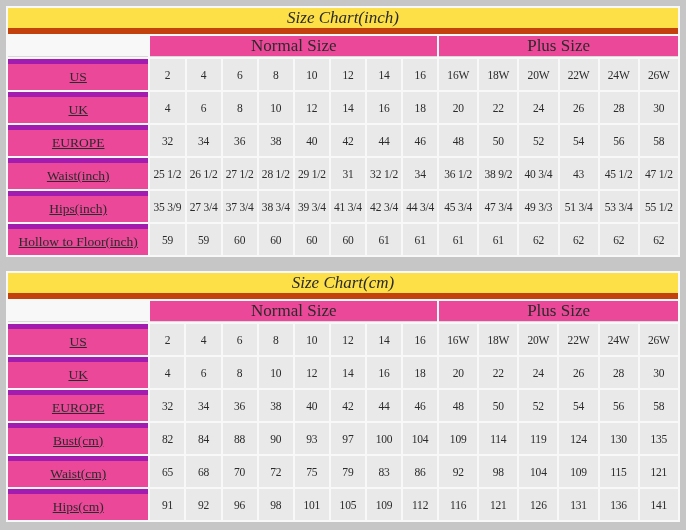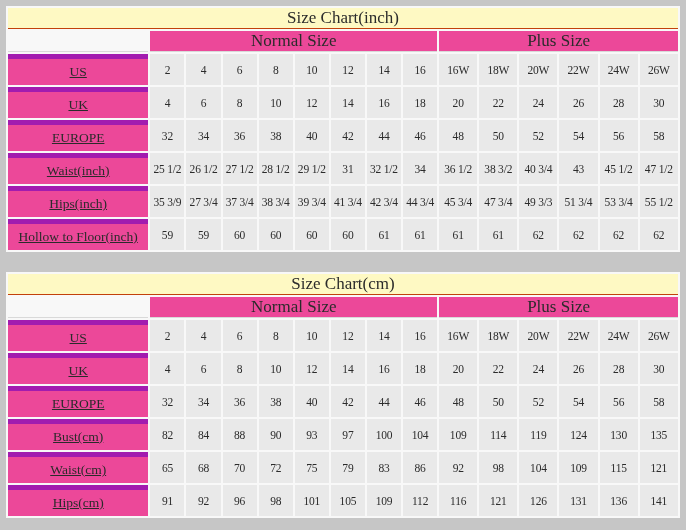--- a/index.html
+++ b/index.html
@@ -12,33 +12,34 @@
     overflow: hidden;
   }
   .page { padding: 6px; }
   table.size-chart {
     border-collapse: separate;
     border-spacing: 2px;
     background: #f8f8f8;
     width: 674px;
     table-layout: fixed;
   }
-  table.size-chart + table.size-chart { margin-top: 20px; }
+  table.size-chart + table.size-chart { margin-top: 14px; }
   td {
     text-align: center;
     vertical-align: middle;
     overflow: hidden;
     white-space: nowrap;
     padding: 0;
   }
   td.title-cell {
-    background: #fef9c3;
+    background: #fde047;
     font-size: 17px;
     height: 20px;
-    border-bottom: 1px solid #c2410c;
+    border-bottom: 6px solid #c2410c;
+    font-style: italic;
   }
   td.corner-cell {
     background: #f8f8f8;
     border-bottom: 1px solid #d9d9d9;
   }
   td.group-cell {
     background: #ec4899;
     font-size: 17px;
     height: 20px;
     border-bottom: 1px solid #d9d9d9;
@@ -134,21 +135,21 @@
           <td class="label-cell">Waist(inch)</td>
           <td class="value-cell">25 1/2</td>
           <td class="value-cell">26 1/2</td>
           <td class="value-cell">27 1/2</td>
           <td class="value-cell">28 1/2</td>
           <td class="value-cell">29 1/2</td>
           <td class="value-cell">31</td>
           <td class="value-cell">32 1/2</td>
           <td class="value-cell">34</td>
           <td class="value-cell">36 1/2</td>
-          <td class="value-cell">38 3/2</td>
+          <td class="value-cell">38 9/2</td>
           <td class="value-cell">40 3/4</td>
           <td class="value-cell">43</td>
           <td class="value-cell">45 1/2</td>
           <td class="value-cell">47 1/2</td>
         </tr>
         <tr>
           <td class="label-cell">Hips(inch)</td>
           <td class="value-cell">35 3/9</td>
           <td class="value-cell">27 3/4</td>
           <td class="value-cell">37 3/4</td>

